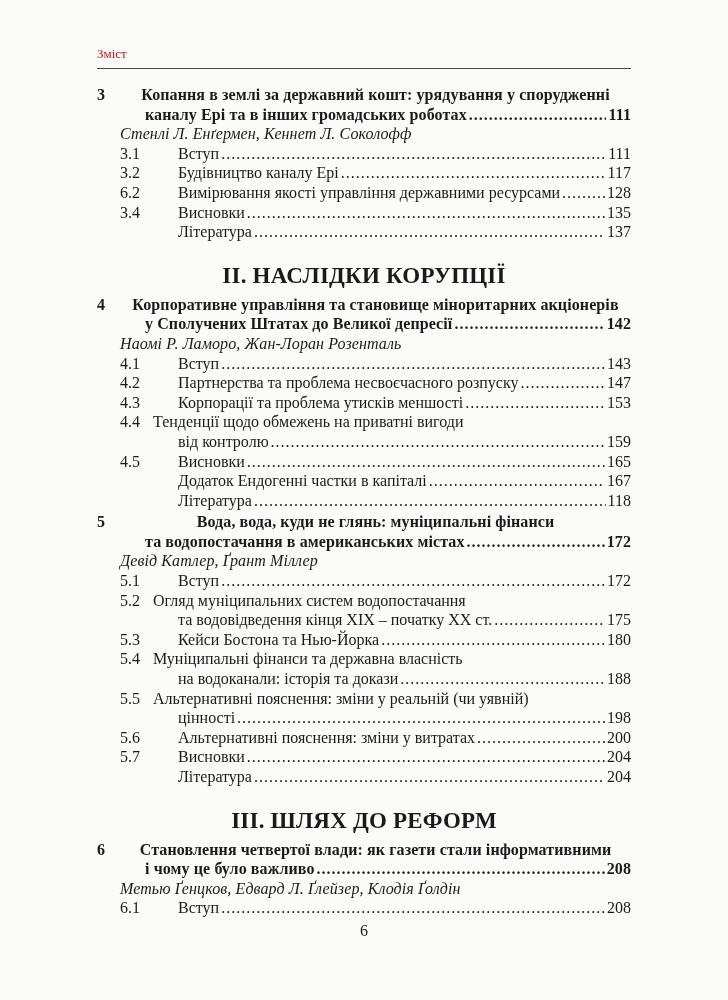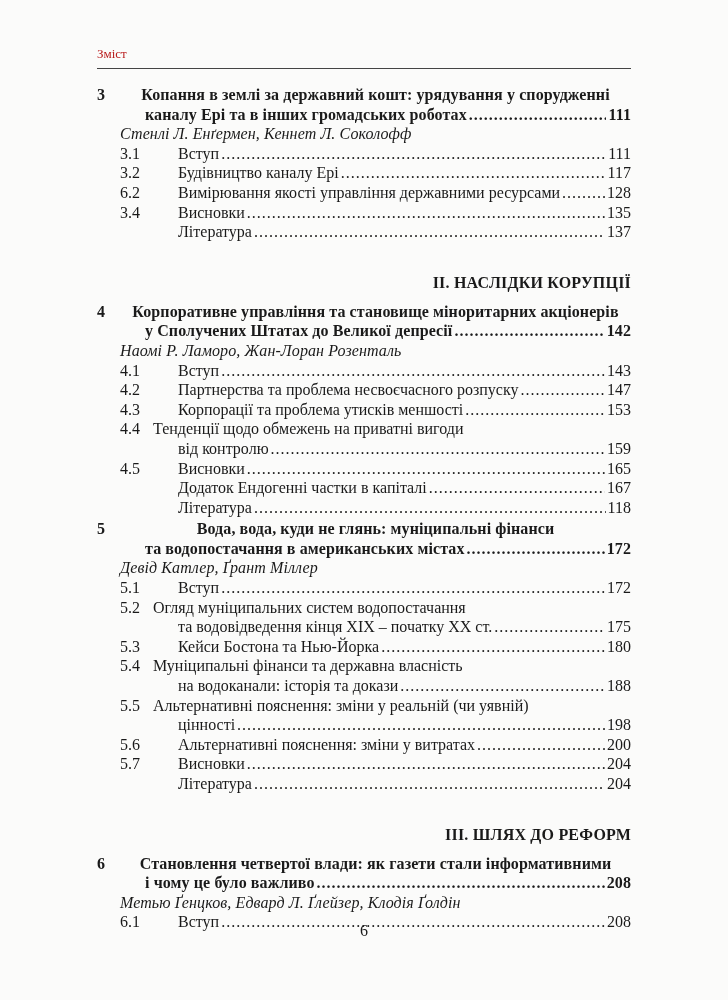--- a/index.html
+++ b/index.html
@@ -101,26 +101,26 @@
       letter-spacing: 1px;
     }
     .leader .dots::before {
       content: "..........................................................................................................................................................................................................................";
     }
     .leader .pg {
       flex: 0 0 auto;
       padding-left: 2px;
     }
     .part-title {
-      text-align: right;
+      text-align: center;
       font-weight: bold;
-      font-size: 16px;
+      font-size: 23px;
       height: 29px;
       line-height: 29px;
-      margin-top: 26px;
+      margin-top: 19px;
       margin-bottom: 5px;
       letter-spacing: 0.2px;
     }
     .gap { height: 2px; }
     .page-number {
       position: absolute;
       top: 922px;
       left: 0;
       width: 534px;
       text-align: center;

